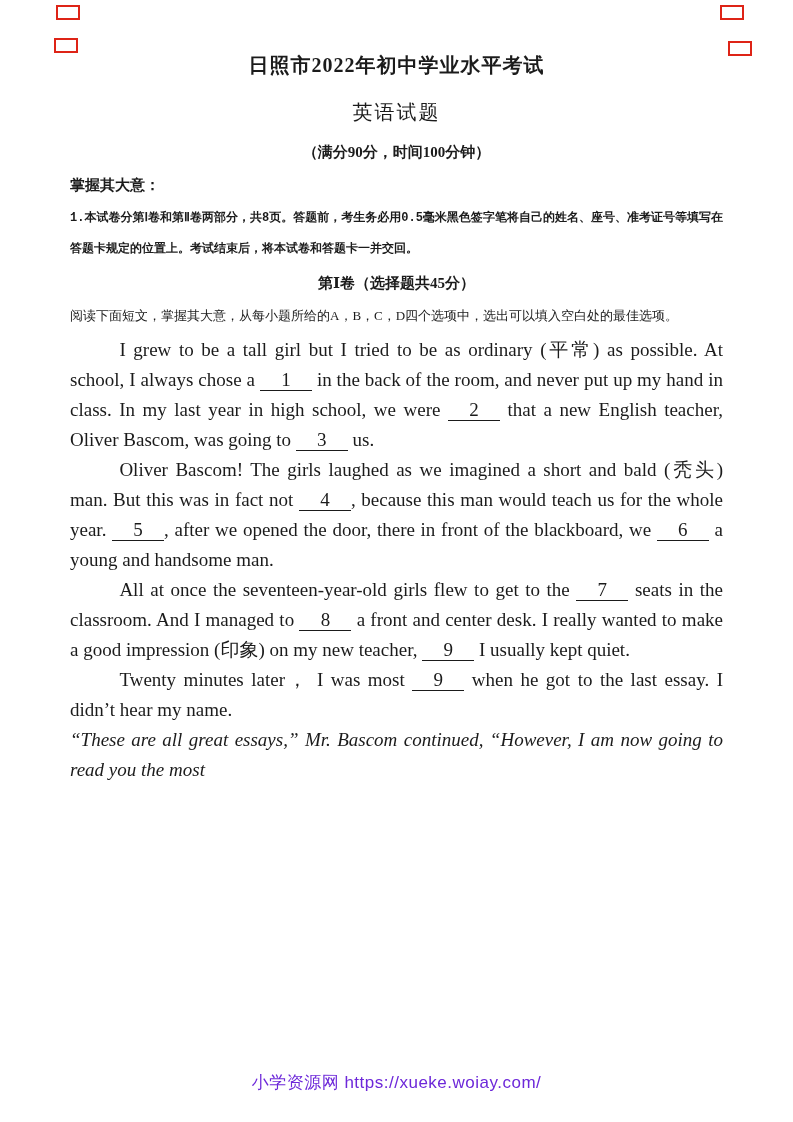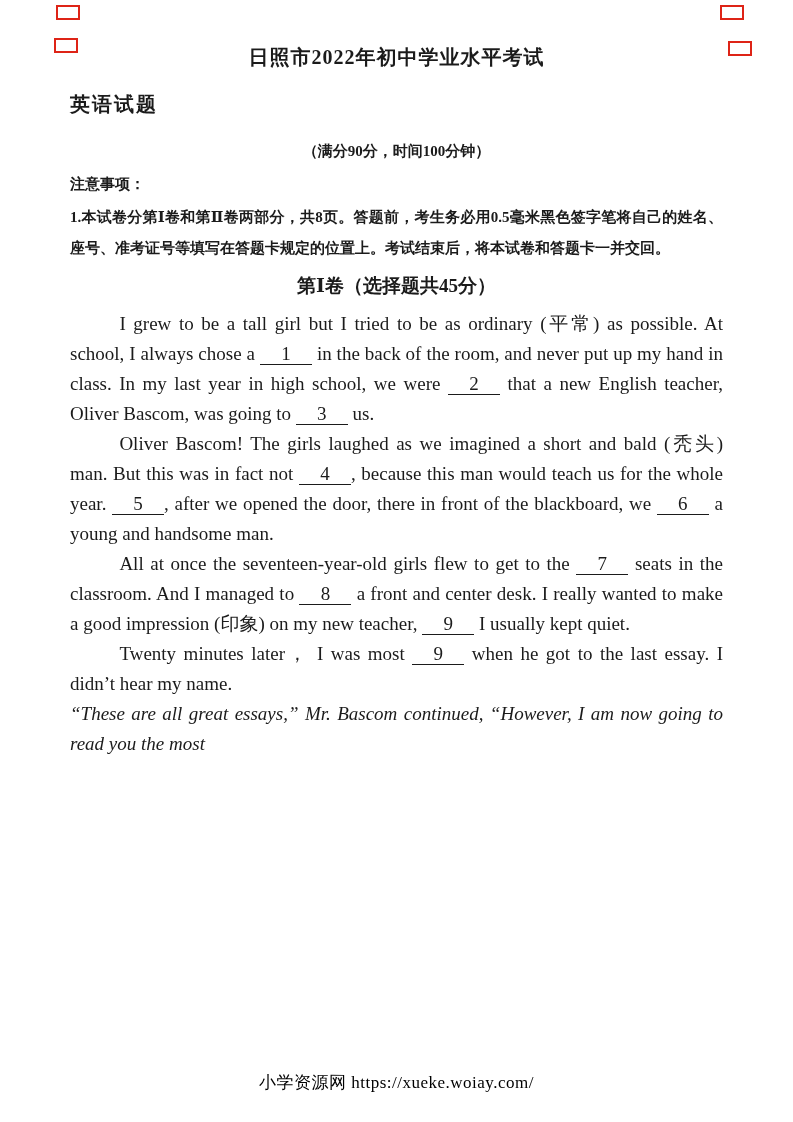--- a/index.html
+++ b/index.html
@@ -6,61 +6,62 @@
   .page{
     position:relative;width:793px;height:1122px;margin:0 auto;background:#ffffff;
     overflow:hidden;color:#1b1b1b;
     font-family:"Liberation Serif","DejaVu Serif",serif;
   }
   .reg-mark{position:absolute;width:20px;height:11px;border:2px solid #de2417;background:transparent;}
   .reg-mark.tl1{left:56px;top:5px;}
   .reg-mark.tl2{left:54px;top:38px;}
   .reg-mark.tr1{left:720px;top:5px;}
   .reg-mark.tr2{left:728px;top:41px;}
-  .content{position:absolute;left:70px;right:70px;top:44px;}
+  .content{position:absolute;left:70px;right:70px;top:52px;}
   .title{margin:0 0 20px;text-align:center;font-size:20px;font-weight:700;letter-spacing:1px;}
-  .subtitle{margin:0 0 24px;font-size:20px;font-weight:700;letter-spacing:2px;}
+  .subtitle{margin:0 0 17px;text-align:center;font-size:20px;font-weight:400;letter-spacing:2px;}
   .meta{margin:0 0 14px;text-align:center;font-size:15px;font-weight:700;}
   .notice-heading{margin:0 0 8px;font-size:15px;font-weight:700;}
-  .notice{margin:0 0 9px;font-size:15px;font-weight:700;line-height:31px;text-align:justify;}
-  .part-title{margin:6px 0 10px;text-align:center;font-size:19px;font-weight:700;}
+  .notice{margin:0 0 9px;font-size:12px;font-weight:700;line-height:31px;text-align:justify;font-family:Liberation Mono, monospace;}
+  .part-title{margin:6px 0 10px;text-align:center;font-size:15px;font-weight:700;}
   .section-title{margin:0 0 10px;font-size:15.5px;font-weight:700;text-align:justify;}
   .instructions{margin:0 0 6px;font-size:13px;font-weight:400;line-height:26px;text-align:justify;}
   .para{margin:0;font-size:19px;line-height:30px;text-align:justify;text-indent:2.6em;}
   .para.no-indent{text-indent:0;font-style:italic;}
   .blank{
     display:inline-block;min-width:46px;padding:0 3px;text-align:center;
     border-bottom:1px solid #1b1b1b;line-height:1.05;text-indent:0;
   }
   .footer{
     position:absolute;left:0;right:0;bottom:28px;text-align:center;
-    font-size:17px;color:#000000;letter-spacing:0.5px;
-    font-family:Liberation Serif, serif;
+    font-size:17px;color:#6d28d9;letter-spacing:0.5px;
+    font-family:Liberation Sans, sans-serif;
   }
 </style>
 </head>
 <body>
 
 <div class="page">
 
   <div class="reg-mark tl1"></div>
   <div class="reg-mark tl2"></div>
   <div class="reg-mark tr1"></div>
   <div class="reg-mark tr2"></div>
 
   <div class="content">
 
     <h1 class="title">日照市2022年初中学业水平考试</h1>
     <h2 class="subtitle">英语试题</h2>
     <div class="meta">（满分90分，时间100分钟）</div>
 
-    <div class="notice-heading">注意事项：</div>
+    <div class="notice-heading">掌握其大意：</div>
     <p class="notice">1.本试卷分第Ⅰ卷和第Ⅱ卷两部分，共8页。答题前，考生务必用0.5毫米黑色签字笔将自己的姓名、座号、准考证号等填写在答题卡规定的位置上。考试结束后，将本试卷和答题卡一并交回。</p>
 
     <div class="part-title">第Ⅰ卷（选择题共45分）</div>
+    <p class="instructions">阅读下面短文，掌握其大意，从每小题所给的A，B，C，D四个选项中，选出可以填入空白处的最佳选项。</p>
 
     <p class="para">I grew to be a tall girl but I tried to be as ordinary (平常) as possible. At school, I always chose a <span class="blank">1</span> in the back of the room, and never put up my hand in class. In my last year in high school, we were <span class="blank">2</span> that a new English teacher, Oliver Bascom, was going to <span class="blank">3</span> us.</p>
     <p class="para">Oliver Bascom! The girls laughed as we imagined a short and bald (秃头) man. But this was in fact not <span class="blank">4</span>, because this man would teach us for the whole year. <span class="blank">5</span>, after we opened the door, there in front of the blackboard, we <span class="blank">6</span> a young and handsome man.</p>
     <p class="para">All at once the seventeen-year-old girls flew to get to the <span class="blank">7</span> seats in the classroom. And I managed to <span class="blank">8</span> a front and center desk. I really wanted to make a good impression (印象) on my new teacher, <span class="blank">9</span> I usually kept quiet.</p>
     <p class="para">Twenty minutes later， I was most <span class="blank">9</span> when he got to the last essay. I didn’t hear my name.</p>
     <p class="para no-indent">“These are all great essays,” Mr. Bascom continued, “However, I am now going to read you the most</p>
 
   </div>
 
   <div class="footer">小学资源网 https://xueke.woiay.com/</div>

